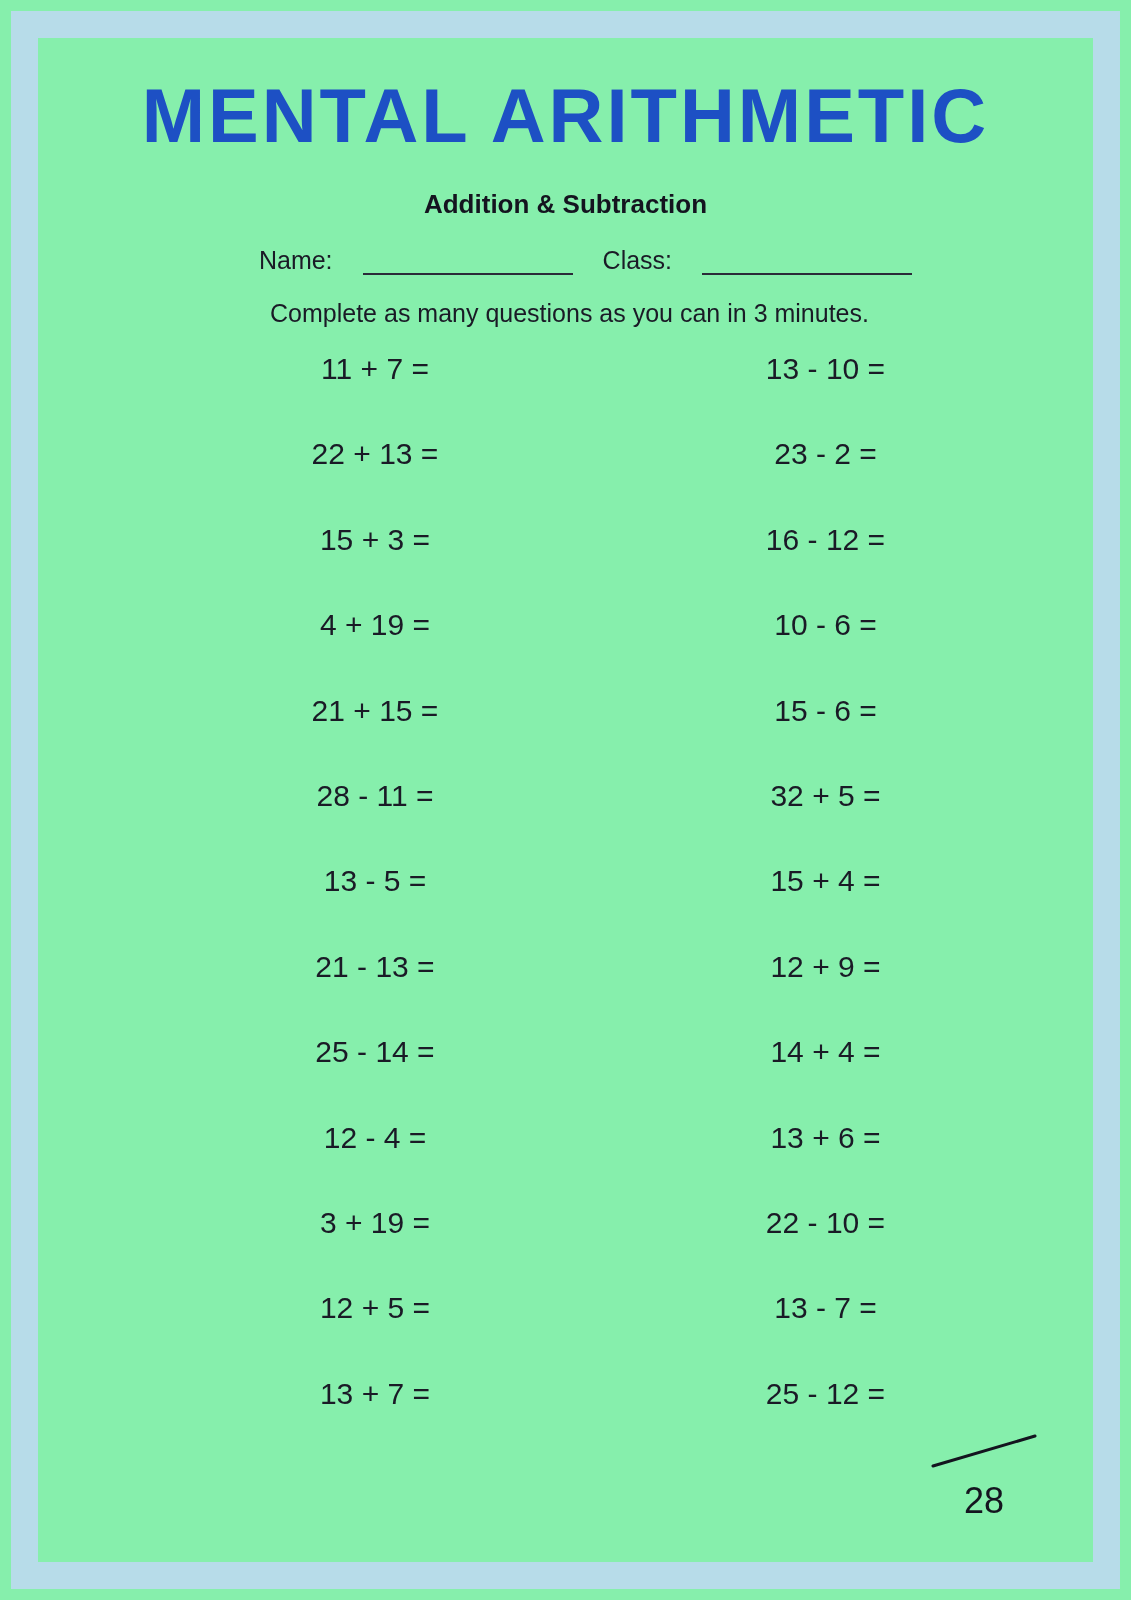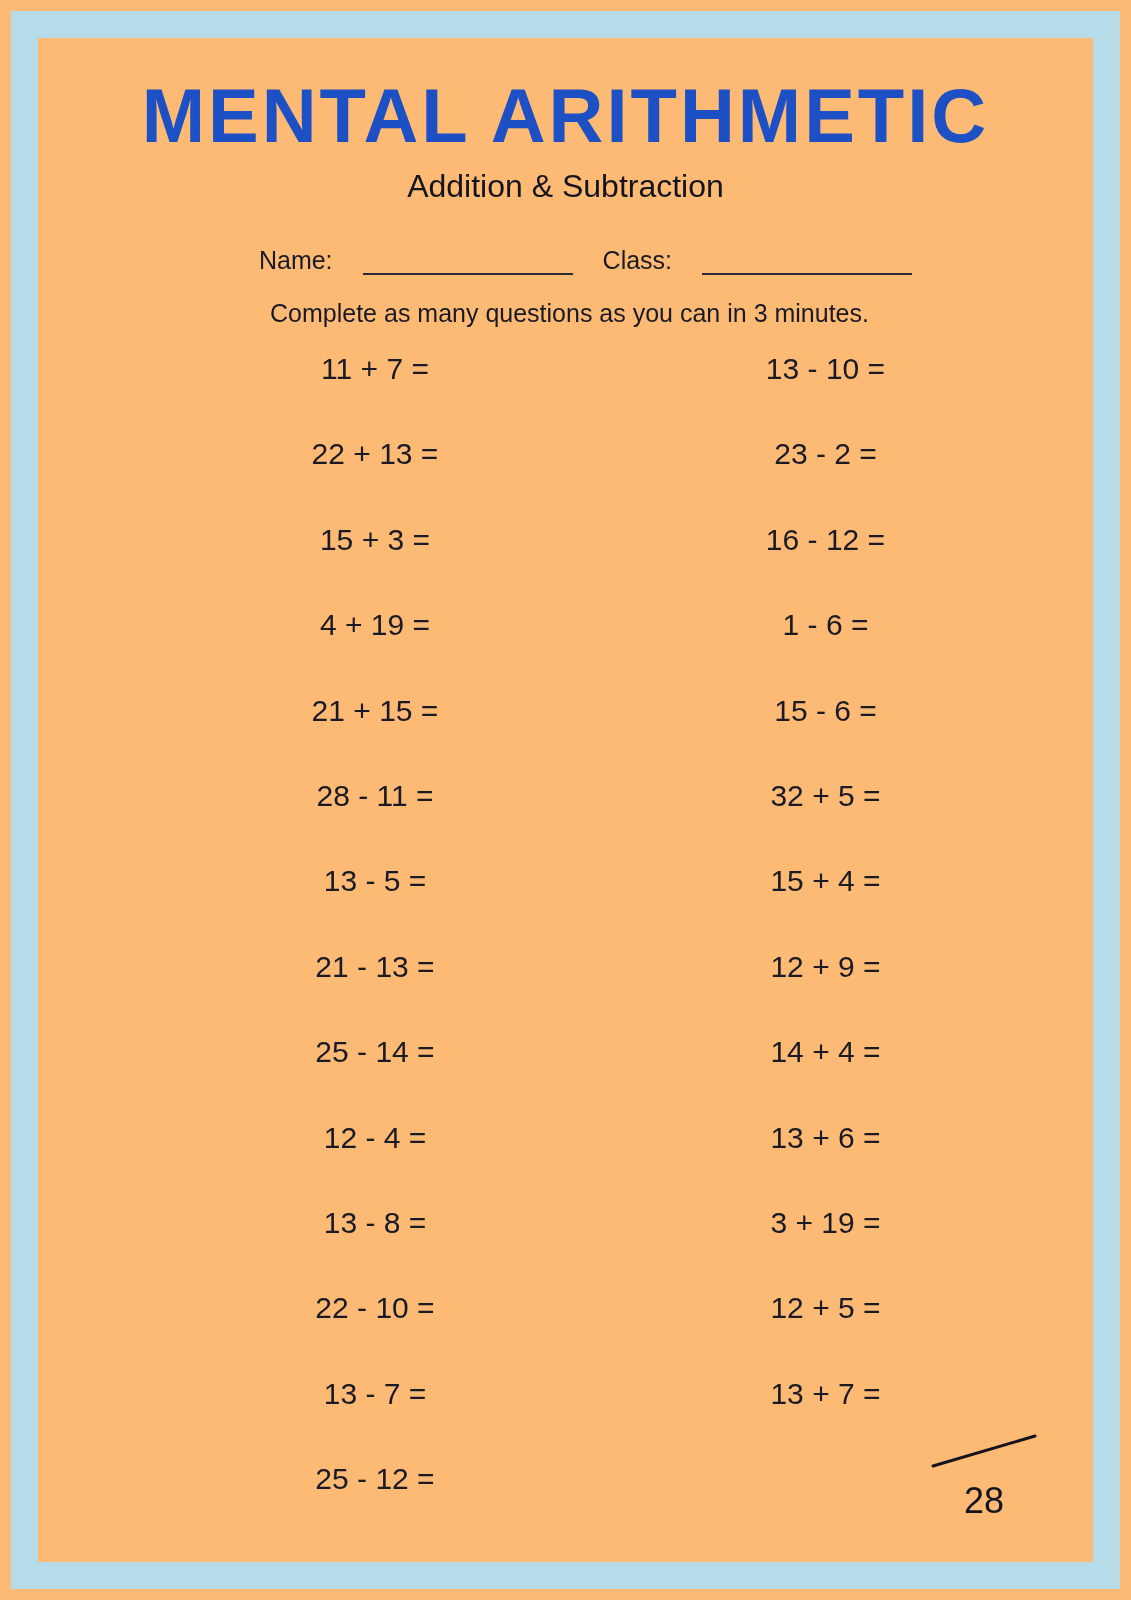--- a/index.html
+++ b/index.html
@@ -4,21 +4,21 @@
 <style>
   html, body {
     margin: 0;
     padding: 0;
     background: #ffffff;
   }
   .sheet {
     position: relative;
     width: 1131px;
     height: 1600px;
-    background: #fdba74;
+    background: #86efac;
     font-family: "Liberation Sans", sans-serif;
     color: #1a1a26;
     overflow: hidden;
   }
   .frame {
     position: absolute;
     inset: 11px;
     border: 27px solid #b7dce9;
     pointer-events: none;
   }
@@ -28,26 +28,26 @@
     left: 0;
     width: 100%;
     text-align: center;
     font-size: 76px;
     font-weight: 800;
     letter-spacing: 3px;
     color: #1d50c4;
   }
   .subtitle {
     position: absolute;
-    top: 168px;
+    top: 189px;
     left: 0;
     width: 100%;
     text-align: center;
-    font-size: 32px;
-    font-weight: 400;
+    font-size: 26px;
+    font-weight: 700;
     color: #14141f;
   }
   .name-line {
     position: absolute;
     top: 246px;
     left: 0;
     width: 100%;
     display: flex;
     justify-content: center;
     align-items: flex-end;
@@ -120,34 +120,33 @@
   <div class="instructions">Complete as many questions as you can in 3 minutes.</div>
 
   <div class="problems">
     <div class="problem-cell">11 + 7 =</div>
     <div class="problem-cell">13 - 10 =</div>
     <div class="problem-cell">22 + 13 =</div>
     <div class="problem-cell">23 - 2 =</div>
     <div class="problem-cell">15 + 3 =</div>
     <div class="problem-cell">16 - 12 =</div>
     <div class="problem-cell">4 + 19 =</div>
-    <div class="problem-cell">1 - 6 =</div>
+    <div class="problem-cell">10 - 6 =</div>
     <div class="problem-cell">21 + 15 =</div>
     <div class="problem-cell">15 - 6 =</div>
     <div class="problem-cell">28 - 11 =</div>
     <div class="problem-cell">32 + 5 =</div>
     <div class="problem-cell">13 - 5 =</div>
     <div class="problem-cell">15 + 4 =</div>
     <div class="problem-cell">21 - 13 =</div>
     <div class="problem-cell">12 + 9 =</div>
     <div class="problem-cell">25 - 14 =</div>
     <div class="problem-cell">14 + 4 =</div>
     <div class="problem-cell">12 - 4 =</div>
     <div class="problem-cell">13 + 6 =</div>
-    <div class="problem-cell">13 - 8 =</div>
     <div class="problem-cell">3 + 19 =</div>
     <div class="problem-cell">22 - 10 =</div>
     <div class="problem-cell">12 + 5 =</div>
     <div class="problem-cell">13 - 7 =</div>
     <div class="problem-cell">13 + 7 =</div>
     <div class="problem-cell">25 - 12 =</div>
   </div>
 
   <div class="score-corner">
     <svg width="110" height="42" viewBox="0 0 110 42">

